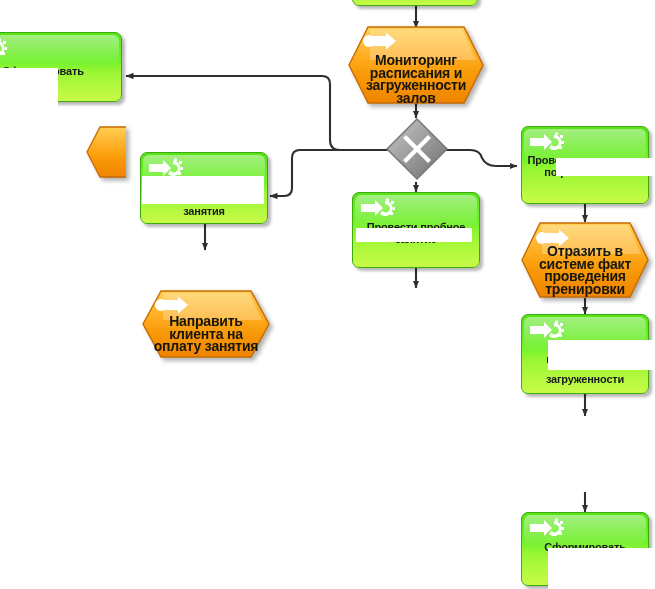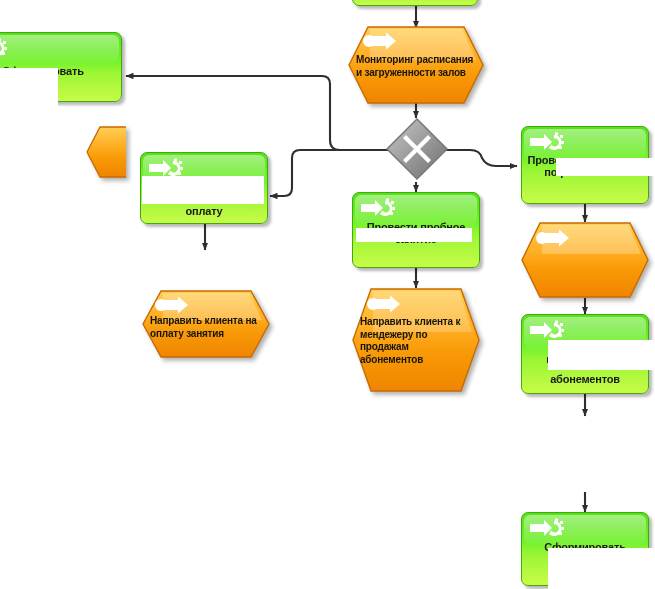--- a/index.html
+++ b/index.html
@@ -29,22 +29,22 @@
   .green .lbl{
     position:absolute;left:3px;right:3px;top:30px;
     text-align:center;font-size:11px;font-weight:bold;color:#1a1a1a;
     line-height:12px;letter-spacing:-.2px;
   }
   .ico{position:absolute;left:8px;top:5px;width:34px;height:20px;}
 
   
   .hex{filter:drop-shadow(3px 3px 2px rgba(0,0,0,.30));}
   .hex .hlbl{
-    position:absolute;left:8px;right:8px;top:28px;
-    font-size:10px;font-weight:bold;color:#16160e;line-height:12.5px;
+    position:absolute;left:8px;right:8px;top:28px;text-align:center;
+    font-size:14px;font-weight:bold;color:#16160e;line-height:12.5px;
     letter-spacing:-.2px;
   }
   .hexico{position:absolute;left:14px;top:6px;width:36px;height:18px;}
 
   
   .gw{position:absolute;}
 
   
   .mask{position:absolute;background:#ffffff;}
 </style>
@@ -156,21 +156,21 @@
       <path d="M0,6 L14,6 L14,2 L22,10 L14,18 L14,14 L0,14 Z" fill="#fff"></path>
       <path d="M24,3 a7.5,7.5 0 1,1 -5,13 l2.5,-3.4 a4,4 0 1,0 2.5,-6.2 Z" fill="#fff"></path>
       <g fill="#fff">
         <rect x="25" y="0.5" width="3" height="3"></rect>
           <rect x="30" y="3" width="3" height="3"></rect>
         <rect x="31.5" y="9" width="3" height="3"></rect>
           <rect x="29" y="14" width="3" height="3"></rect>
       </g>
     </svg>
     <span class="lbl" style="top:33px;">Провести пробное</span>
-    <span class="lbl" style="top:52px;">оплату</span>
+    <span class="lbl" style="top:52px;">занятия</span>
   </div>
   <div class="mask" style="left:142px;top:176px;width:122px;height:28px;"></div>
 
   <div class="node hex" style="left:142px;top:250px;width:128px;height:68px;margin-top:40px;">
     <svg width="128" height="68" viewBox="0 0 128 68">
       <path d="M19,1 L109,1 L127,34 L109,67 L19,67 L1,34 Z" fill="url(#og1)" stroke="#c96a00" stroke-width="1.4"></path>
       <path d="M21,3 L107,3 L120,30 L21,30 Z" fill="rgba(255,255,255,.25)"></path>
     </svg>
     <svg class="hexico" style="left:12px;top:6px;" viewBox="0 0 36 18">
       <circle cx="7" cy="9" r="6" fill="#fff"></circle>
@@ -188,31 +188,20 @@
         <rect x="25" y="0.5" width="3" height="3"></rect>
           <rect x="30" y="3" width="3" height="3"></rect>
         <rect x="31.5" y="9" width="3" height="3"></rect>
           <rect x="29" y="14" width="3" height="3"></rect>
       </g>
     </svg>
     <span class="lbl" style="top:28px;">Провести пробное занятие</span>
   </div>
   <div class="mask" style="left:356px;top:228px;width:116px;height:14px;"></div>
 
-  <div class="node hex" style="left:352px;top:288px;width:128px;height:104px;">
-    <svg width="128" height="104" viewBox="0 0 128 104">
-      <path d="M19,1 L109,1 L127,52 L109,103 L19,103 L1,52 Z" fill="url(#og1)" stroke="#c96a00" stroke-width="1.4"></path>
-      <path d="M21,3 L107,3 L120,44 L21,44 Z" fill="rgba(255,255,255,.22)"></path>
-    </svg>
-    <svg class="hexico" style="left:14px;top:7px;" viewBox="0 0 36 18">
-      <circle cx="7" cy="9" r="6" fill="#fff"></circle>
-      <path d="M10,4 L24,4 L24,0.5 L34,9 L24,17.5 L24,14 L10,14 Z" fill="#fff"></path>
-    </svg>
-    <span class="hlbl" style="top:28px;">Направить клиента к мендежеру по продажам абонементов</span>
-  </div>
 
   <div class="node green" style="left:521px;top:126px;width:128px;height:78px;">
     <div class="gloss"></div>
     <svg class="ico" viewBox="0 0 34 20">
       <path d="M0,6 L14,6 L14,2 L22,10 L14,18 L14,14 L0,14 Z" fill="#fff"></path>
       <path d="M24,3 a7.5,7.5 0 1,1 -5,13 l2.5,-3.4 a4,4 0 1,0 2.5,-6.2 Z" fill="#fff"></path>
       <g fill="#fff">
         <rect x="25" y="0.5" width="3" height="3"></rect>
           <rect x="30" y="3" width="3" height="3"></rect>
         <rect x="31.5" y="9" width="3" height="3"></rect>
@@ -225,36 +214,37 @@
 
   <div class="node hex" style="left:521px;top:222px;width:128px;height:76px;">
     <svg width="128" height="76" viewBox="0 0 128 76">
       <path d="M19,1 L109,1 L127,38 L109,75 L19,75 L1,38 Z" fill="url(#og1)" stroke="#c96a00" stroke-width="1.4"></path>
       <path d="M21,3 L107,3 L120,32 L21,32 Z" fill="rgba(255,255,255,.25)"></path>
     </svg>
     <svg class="hexico" style="left:14px;top:7px;" viewBox="0 0 36 18">
       <circle cx="7" cy="9" r="6" fill="#fff"></circle>
       <path d="M10,4 L24,4 L24,0.5 L34,9 L24,17.5 L24,14 L10,14 Z" fill="#fff"></path>
     </svg>
+    <span class="hlbl" style="top:23px;">Отразить в системе факт проведения тренировки</span>
   </div>
 
   <div class="node green" style="left:521px;top:314px;width:128px;height:80px;">
     <div class="gloss"></div>
     <svg class="ico" viewBox="0 0 34 20">
       <path d="M0,6 L14,6 L14,2 L22,10 L14,18 L14,14 L0,14 Z" fill="#fff"></path>
       <path d="M24,3 a7.5,7.5 0 1,1 -5,13 l2.5,-3.4 a4,4 0 1,0 2.5,-6.2 Z" fill="#fff"></path>
       <g fill="#fff">
         <rect x="25" y="0.5" width="3" height="3"></rect>
           <rect x="30" y="3" width="3" height="3"></rect>
         <rect x="31.5" y="9" width="3" height="3"></rect>
           <rect x="29" y="14" width="3" height="3"></rect>
       </g>
     </svg>
     <span class="lbl" style="top:26px;">Отметить посещаемости</span>
-    <span class="lbl" style="top:58px;">абонементов</span>
+    <span class="lbl" style="top:58px;">загруженности</span>
   </div>
   <div class="mask" style="left:548px;top:340px;width:107px;height:30px;"></div>
 
 
   <div class="node green" style="left:521px;top:512px;width:128px;height:74px;">
     <div class="gloss"></div>
     <svg class="ico" viewBox="0 0 34 20">
       <path d="M0,6 L14,6 L14,2 L22,10 L14,18 L14,14 L0,14 Z" fill="#fff"></path>
       <path d="M24,3 a7.5,7.5 0 1,1 -5,13 l2.5,-3.4 a4,4 0 1,0 2.5,-6.2 Z" fill="#fff"></path>
       <g fill="#fff">

